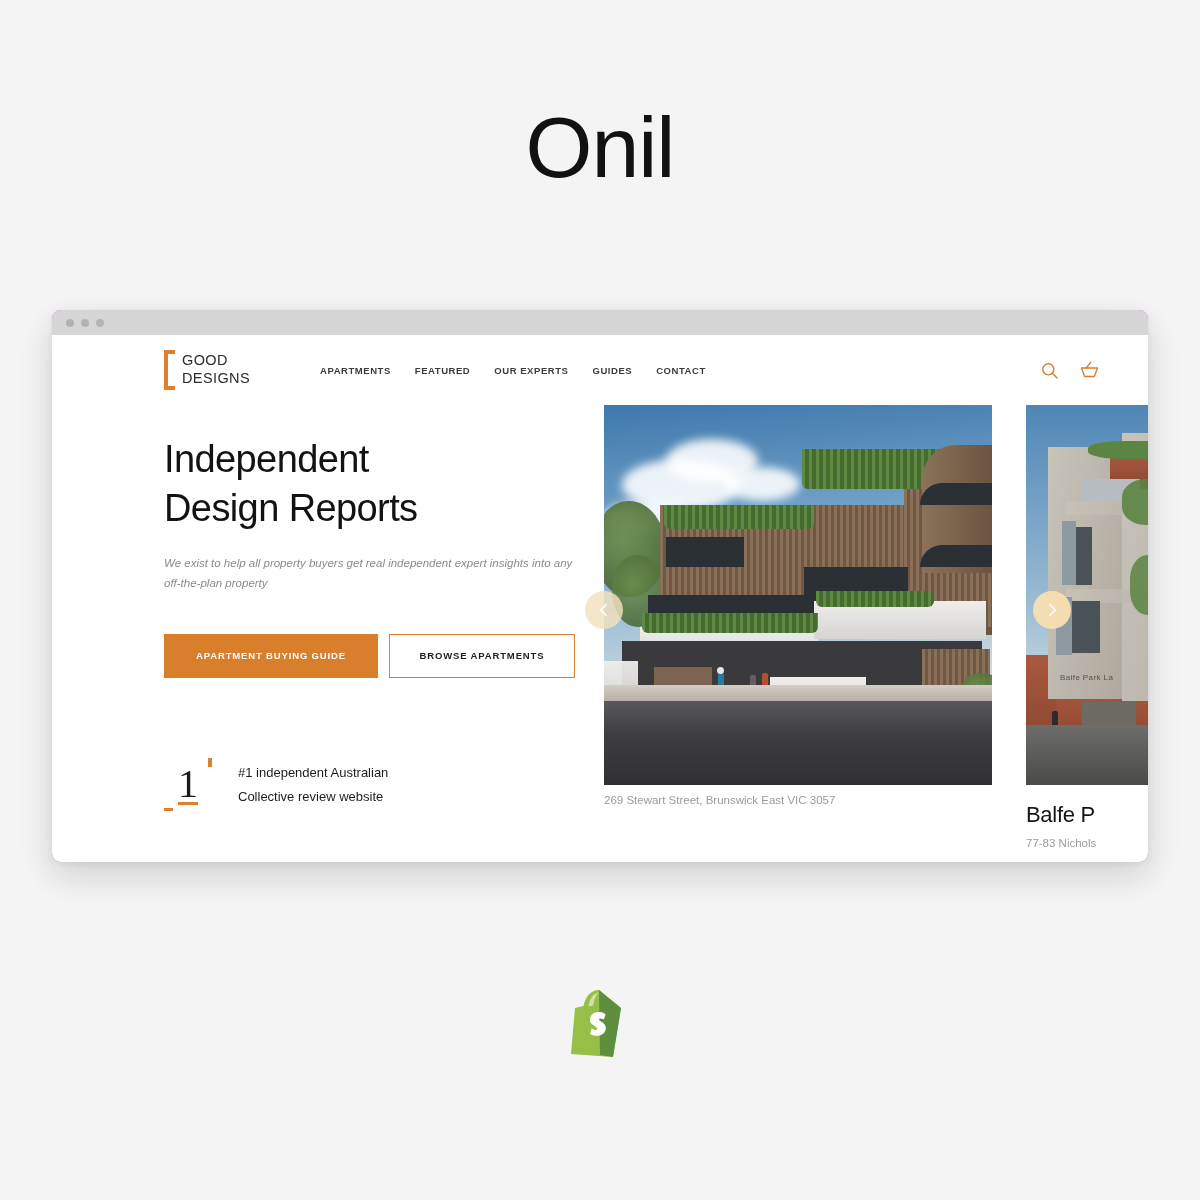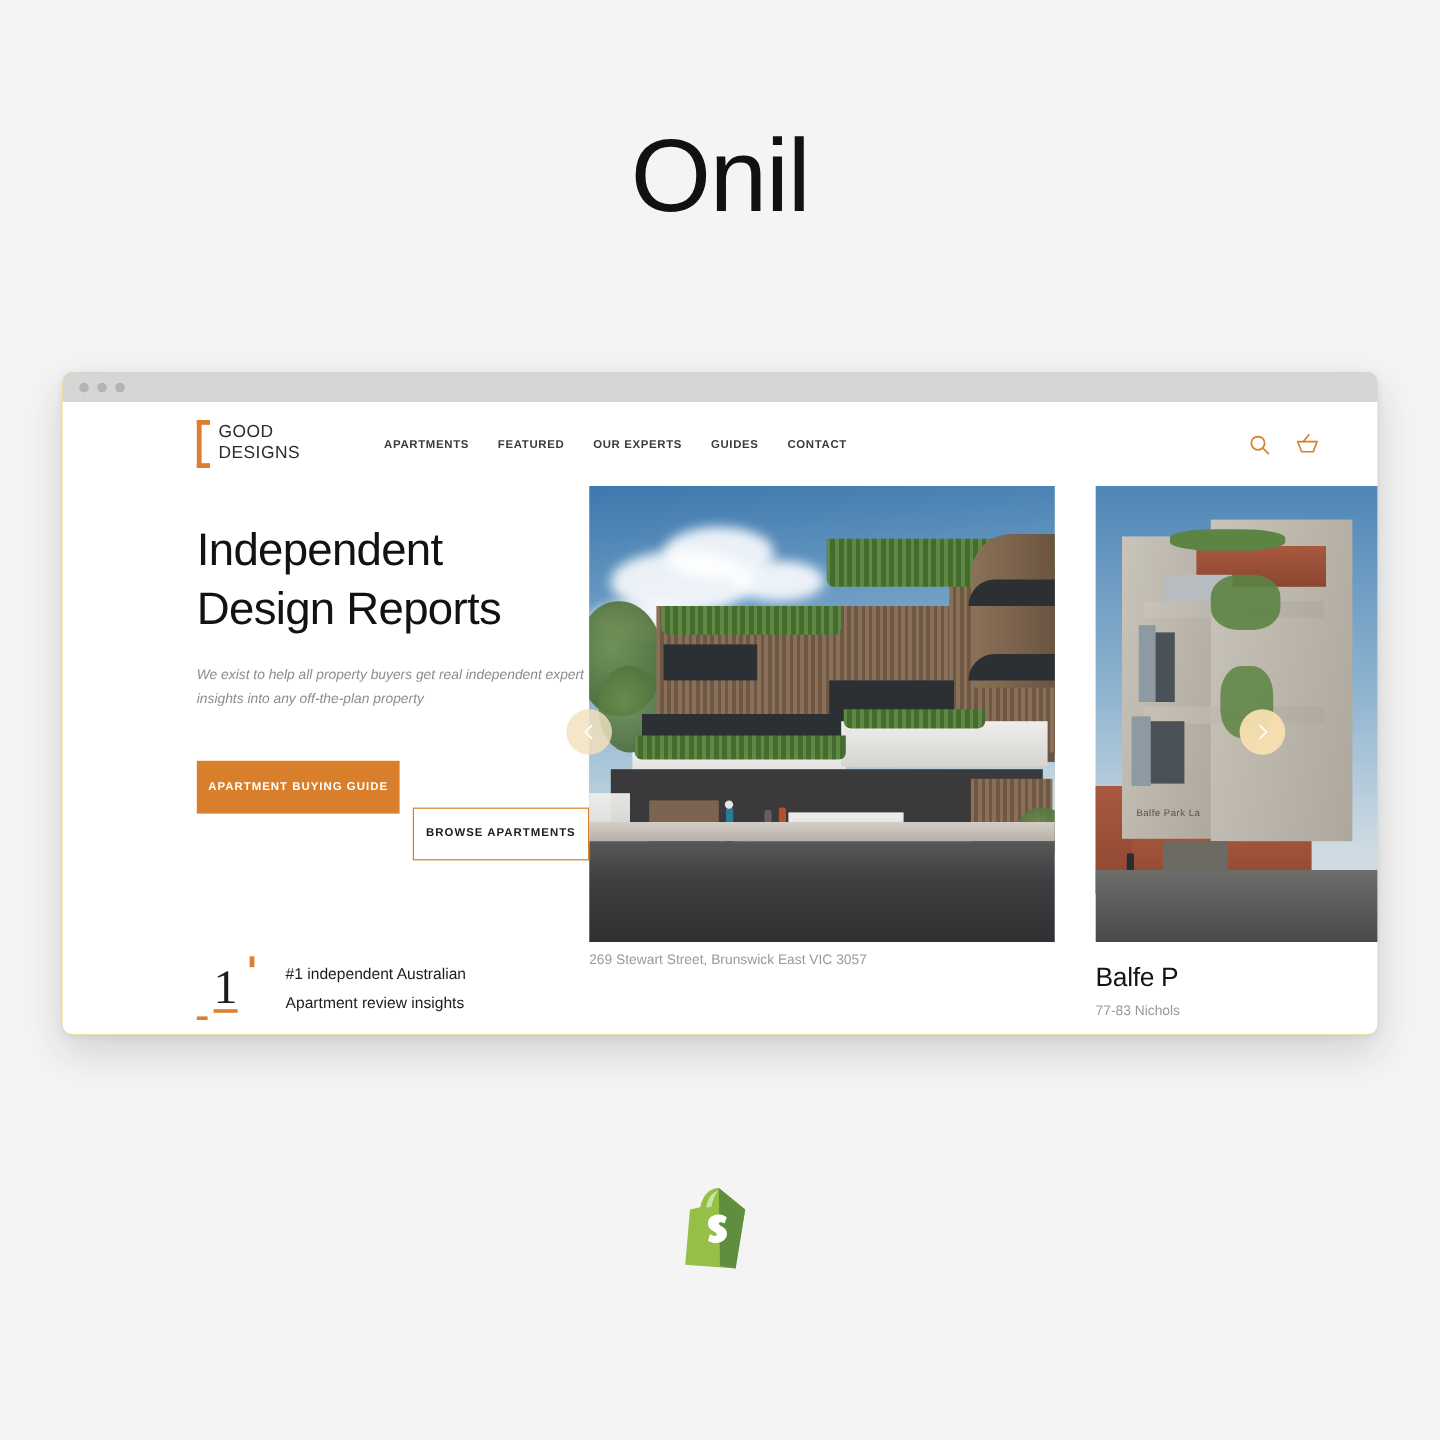--- a/index.html
+++ b/index.html
@@ -30,21 +30,21 @@
   }
 
   
   .browser {
     position: absolute;
     left: 52px;
     top: 310px;
     width: 1096px;
     height: 552px;
     border-radius: 9px;
-    background: #fde047;
+    background: #d946ef;
     box-shadow: 0 14px 34px rgba(30,30,40,0.16), 0 2px 6px rgba(30,30,40,0.07);
     overflow: hidden;
   }
   .browser-chrome {
     height: 25px;
     background: #d6d6d6;
     display: flex;
     align-items: center;
     padding-left: 14px;
     gap: 7px;
@@ -116,21 +116,21 @@
   }
   .icon-btn { cursor: pointer; display: flex; }
 
   
   .hero {
     display: flex;
     height: 457px;
     position: relative;
   }
   .hero-left {
-    width: 439px;
+    width: 552px;
     padding-left: 112px;
     padding-top: 30px;
     box-sizing: border-box;
   }
   .hero-title {
     font-size: 38px;
     font-weight: 400;
     line-height: 1.28;
     color: #121214;
     letter-spacing: -0.6px;
@@ -163,21 +163,20 @@
   .btn-primary {
     width: 214px;
     background: #d97e2b;
     color: #ffffff;
   }
   .btn-outline {
     width: 186px;
     background: #ffffff;
     color: #1d1d1f;
     border: 1px solid #d97e2b;
-    margin-top: 39px;
   }
 
   .badge {
     display: flex;
     align-items: center;
     gap: 20px;
     margin-top: 78px;
   }
   .badge-mark {
     position: relative;
@@ -429,21 +428,21 @@
 
         <div class="badge">
           <div class="badge-mark">
             <span class="badge-one">1</span>
             <span class="badge-tick-top"></span>
             <span class="badge-tick-under"></span>
             <span class="badge-tick-bottom"></span>
           </div>
           <div class="badge-text">
             <div>#1 independent Australian</div>
-            <div>Apartment review insights</div>
+            <div>Collective review website</div>
           </div>
         </div>
       </div>
 
       <div class="hero-right">
 
         <div class="carousel-arrow arrow-prev">
           <svg width="16" height="16" viewBox="0 0 24 24" fill="none" stroke="#ffffff" stroke-width="2.2" stroke-linecap="round" stroke-linejoin="round">
             <polyline points="15,4 7,12 15,20"></polyline>
           </svg>

